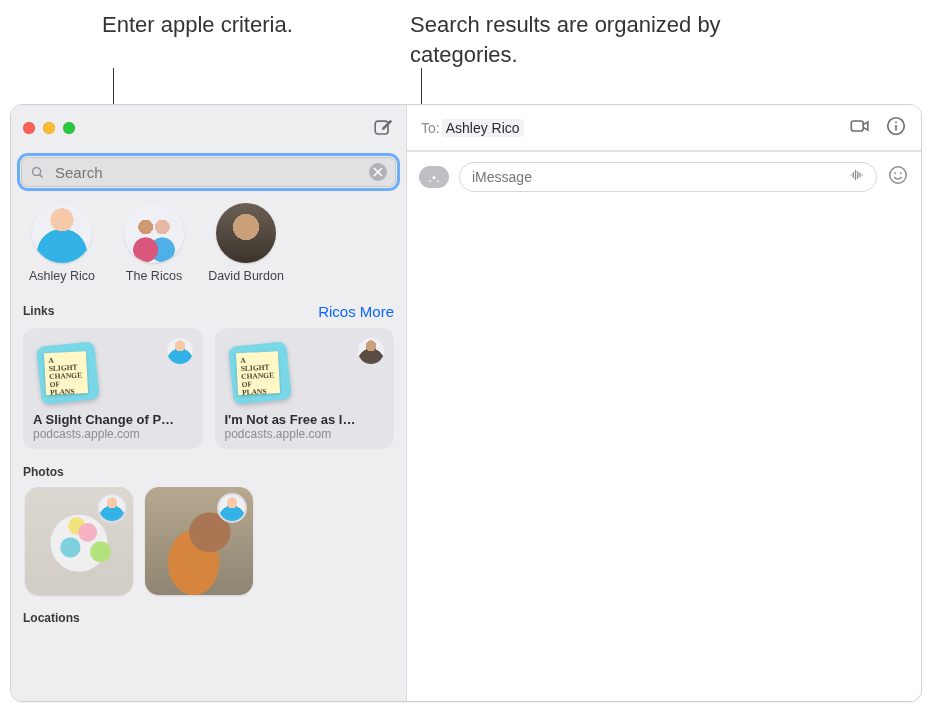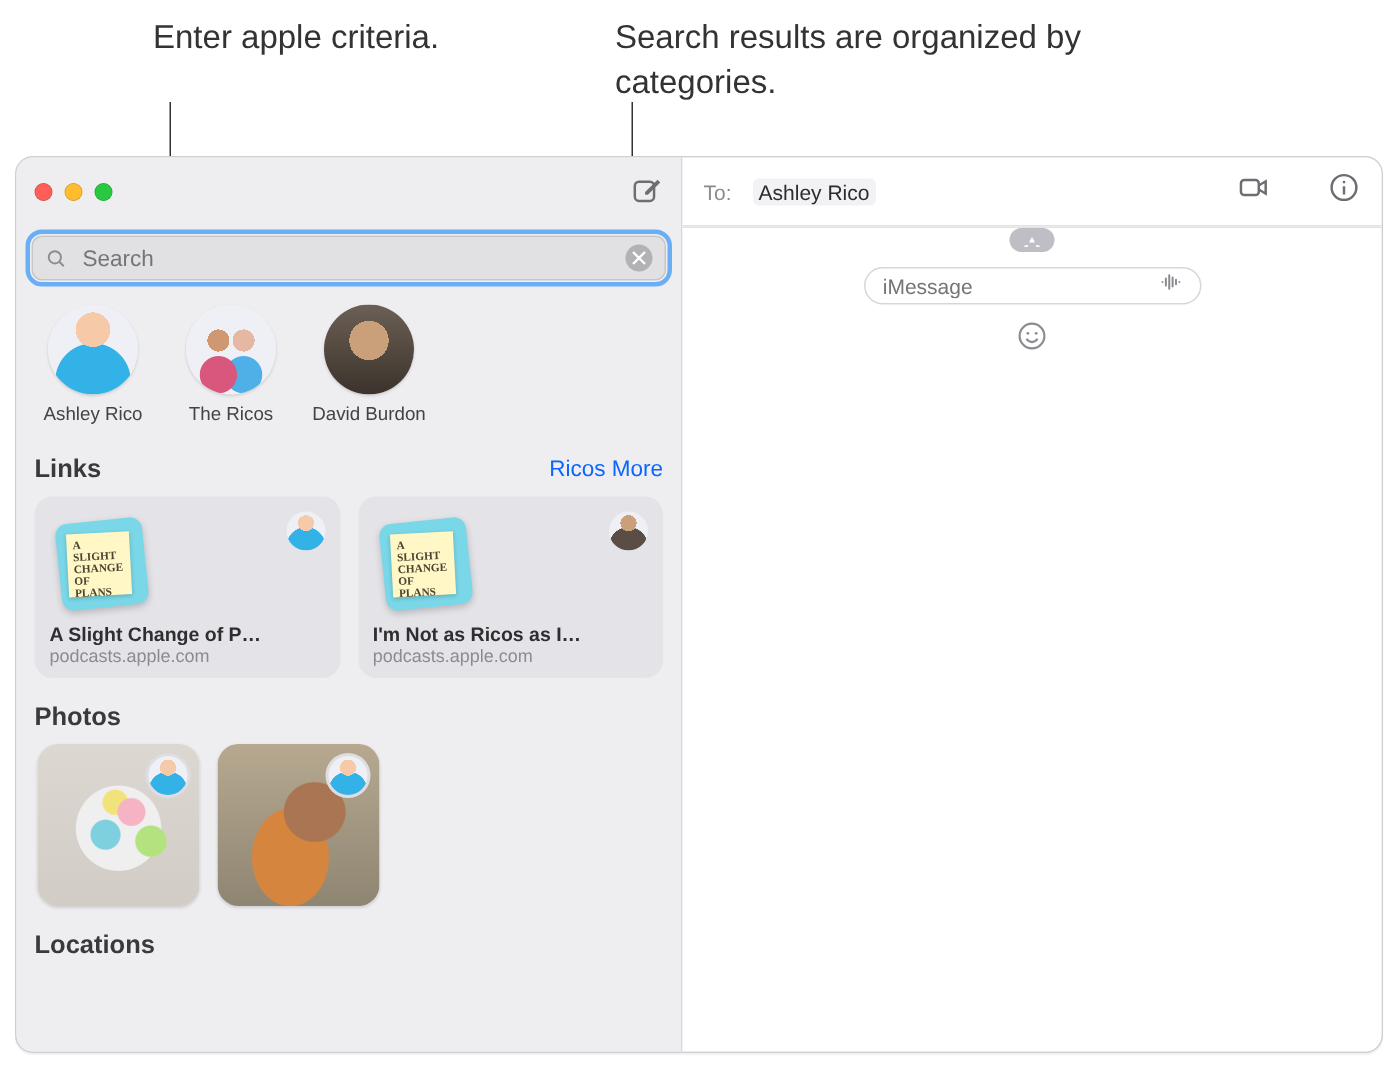--- a/index.html
+++ b/index.html
@@ -14,21 +14,21 @@
   .leader { position:absolute; background:#333; }
   .leader-v { width:1px; }
   .leader-h { height:1px; }
 
   
   .window { position:absolute; left:10px; top:104px; width:912px; height:598px; 
             border:1px solid #cfcfd2; border-radius:12px; overflow:hidden;
             display:flex; box-shadow:0 1px 1px rgba(0,0,0,.06); background:#fff; }
 
   
-  .sidebar { width:444px; height:100%; background:#eeedf0; border-right:1px solid #d7d6da; display:flex; flex-direction:column; }
+  .sidebar { width:396px; height:100%; background:#eeedf0; border-right:1px solid #d7d6da; display:flex; flex-direction:column; }
   .titlebar { height:46px; display:flex; align-items:center; padding:0 12px; justify-content:space-between; }
   .traffic { display:flex; gap:8px; }
   .dot { width:12px; height:12px; border-radius:50%; }
   .dot.red { background:#ff5f57; box-shadow:inset 0 0 0 .5px rgba(0,0,0,.18); }
   .dot.yellow { background:#febc2e; box-shadow:inset 0 0 0 .5px rgba(0,0,0,.18);}
   .dot.green { background:#28c840; box-shadow:inset 0 0 0 .5px rgba(0,0,0,.18);}
   .compose svg { display:block; }
 
   .search-wrap { padding:6px 10px 10px; }
   .search { display:flex; align-items:center; gap:8px; height:30px; padding:0 8px;
@@ -51,21 +51,21 @@
   .av3 { background: radial-gradient(circle at 50% 40%, #caa07a 0 28%, transparent 28%),
                      linear-gradient(#6c6055,#3b332c); }
   .av4 { background: radial-gradient(circle at 64% 40%, #e6b7a2 0 14%, transparent 14%),
                      radial-gradient(circle at 36% 40%, #d09870 0 14%, transparent 14%),
                      radial-gradient(circle at 36% 78%, #d9567c 0 20%, transparent 21%),
                      radial-gradient(circle at 64% 78%, #4fb0e8 0 20%, transparent 21%),
                      linear-gradient(#efeff6,#efeff6); }
 
   .section { padding:8px 12px 2px; }
   .section-head { display:flex; align-items:center; justify-content:space-between; padding:6px 0 8px; }
-  .section-title { font-size:17px; font-weight:600; color:#3a3a3d; }
+  .section-title { font-size:12px; font-weight:600; color:#3a3a3d; }
   .show-more { font-size:15px; color:#0a66ff; cursor:pointer; }
 
   .link-cards { display:flex; gap:12px; }
   .link-card { flex:1; background:#e4e3e8; border-radius:12px; padding:10px 10px 8px; position:relative; }
   .link-thumb { width:58px; height:58px; background:#79d7e7; border-radius:8px; transform:rotate(-6deg);
                 box-shadow:0 2px 5px rgba(0,0,0,.2); position:relative; margin:6px 0 10px 6px; }
   .sticky { position:absolute; inset:8px 10px 8px 6px; background:#fff7c6; transform:rotate(3deg);
             box-shadow:0 1px 3px rgba(0,0,0,.2); font-size:7.5px; font-weight:700; line-height:1.05;
             padding:4px; color:#4a4430; font-family:Georgia,serif; }
   .link-title { font-size:13px; font-weight:600; color:#2e2e30; white-space:nowrap; overflow:hidden; text-overflow:ellipsis; }
@@ -88,21 +88,21 @@
           radial-gradient(circle at 48% 36%, #f2e27a 0 9%, transparent 10%),
           radial-gradient(circle at 50% 52%, #f0efef 0 36%, transparent 37%),
           linear-gradient(#ddd7d2,#d2ccc7); }
   .ph2 { background:
           radial-gradient(ellipse at 60% 42%, #aa7553 0 22%, transparent 23%),
           radial-gradient(ellipse at 45% 70%, #d6853e 0 30%, transparent 31%),
           linear-gradient(#b7a990,#8e8572); }
 
   
   .main { flex:1; display:flex; flex-direction:column; background:#fff; }
-  .header { height:46px; border-bottom:1px solid #e3e2e6; display:flex; align-items:center; padding:0 14px; gap:14px; }
+  .header { height:46px; border-bottom:1px solid #e3e2e6; display:flex; align-items:center; padding:0 14px; gap:2px; }
   .to-label { color:#8c8b91; font-size:14px; }
   .to-name { font-size:14px; color:#2c2c2e; padding:1px 4px; border-radius:4px; background:#f2f1f5; }
   .header-spacer { flex:1; }
   .header-icon { width:22px; height:22px; color:#6e6d73; }
 
   .thread { flex:1; position:relative; overflow:hidden; }
   .bubble-image { position:absolute; top:0px; right:14px; width:316px; height:280px; border-radius:0 0 20px 20px;
                   background:
                     radial-gradient(circle at 56% 44%, #f5b3c4 0 9%, transparent 10%),
                     radial-gradient(circle at 40% 56%, #7fd0de 0 10%, transparent 11%),
@@ -126,21 +126,21 @@
                          border-top:none; border-left:none; border-right:none; border-radius:0 0 20px 20px; }
   .memoji .body { position:absolute; left:16px; top:96px; width:118px; height:74px; background:#f1eeea;
                   border-radius:56px 56px 18px 18px; box-shadow:inset 0 4px 8px rgba(0,0,0,.07); }
   .memoji .hands { position:absolute; left:52px; top:116px; width:46px; height:38px; }
   .memoji .hands::before, .memoji .hands::after { content:""; position:absolute; width:24px; height:30px; background:#a97455;
                   border-radius:12px 12px 10px 10px; top:0; }
   .memoji .hands::before { left:0; transform:rotate(-18deg); }
   .memoji .hands::after { right:0; transform:rotate(18deg); }
   .delivered { position:absolute; right:16px; top:480px; font-size:12px; color:#8c8b91; }
 
-  .composer { height:50px; border-top:1px solid #e3e2e6; display:flex; align-items:center; padding:0 12px; gap:10px;flex-direction:column; }
+  .composer { height:50px; border-top:1px solid #e3e2e6; display:flex; align-items:center; padding:0 12px; gap:10px; }
   .apps-btn { width:30px; height:22px; border-radius:11px; background:#bfbec4; color:#fff; display:flex;
               align-items:center; justify-content:center; }
   .msg-input { flex:1; height:30px; border:1px solid #d7d6da; border-radius:15px; background:#fff;
                display:flex; align-items:center; padding:0 10px; }
   .msg-input input { flex:1; border:none; outline:none; font-size:14px; color:#9a99a0; background:transparent; }
   .mic-icon, .emoji-icon { color:#8c8b91; }
 </style>
 </head>
 <body>
 
@@ -217,21 +217,21 @@
             </div>
             <span class="mini-avatar a1"></span>
             <div class="link-title">A Slight Change of P…</div>
             <div class="link-source">podcasts.apple.com</div>
           </div>
           <div class="link-card">
             <div class="link-thumb">
               <div class="sticky">A SLIGHT CHANGE OF PLANS</div>
             </div>
             <span class="mini-avatar a2"></span>
-            <div class="link-title">I'm Not as Ricos as I…</div>
+            <div class="link-title">I'm Not as Free as I…</div>
             <div class="link-source">podcasts.apple.com</div>
           </div>
         </div>
       </div>
 
       <div class="section">
         <div class="section-head">
           <span class="section-title">Photos</span>
         </div>
         <div class="photo-grid">

